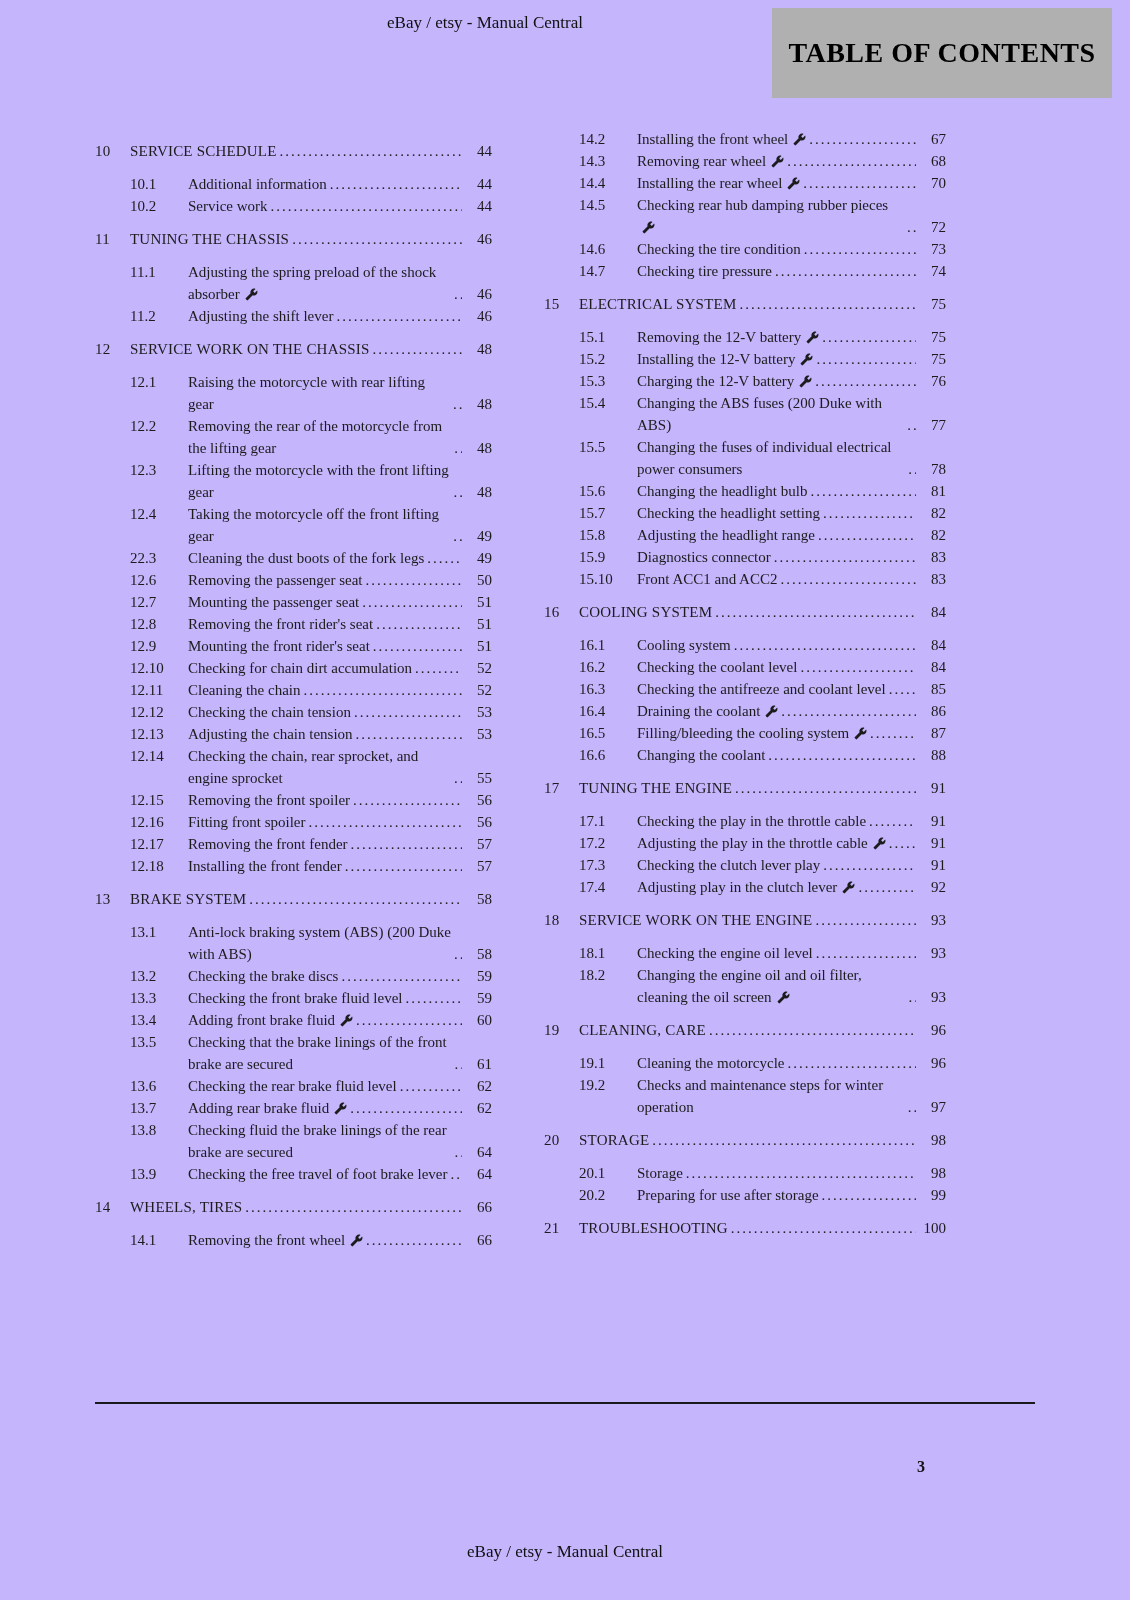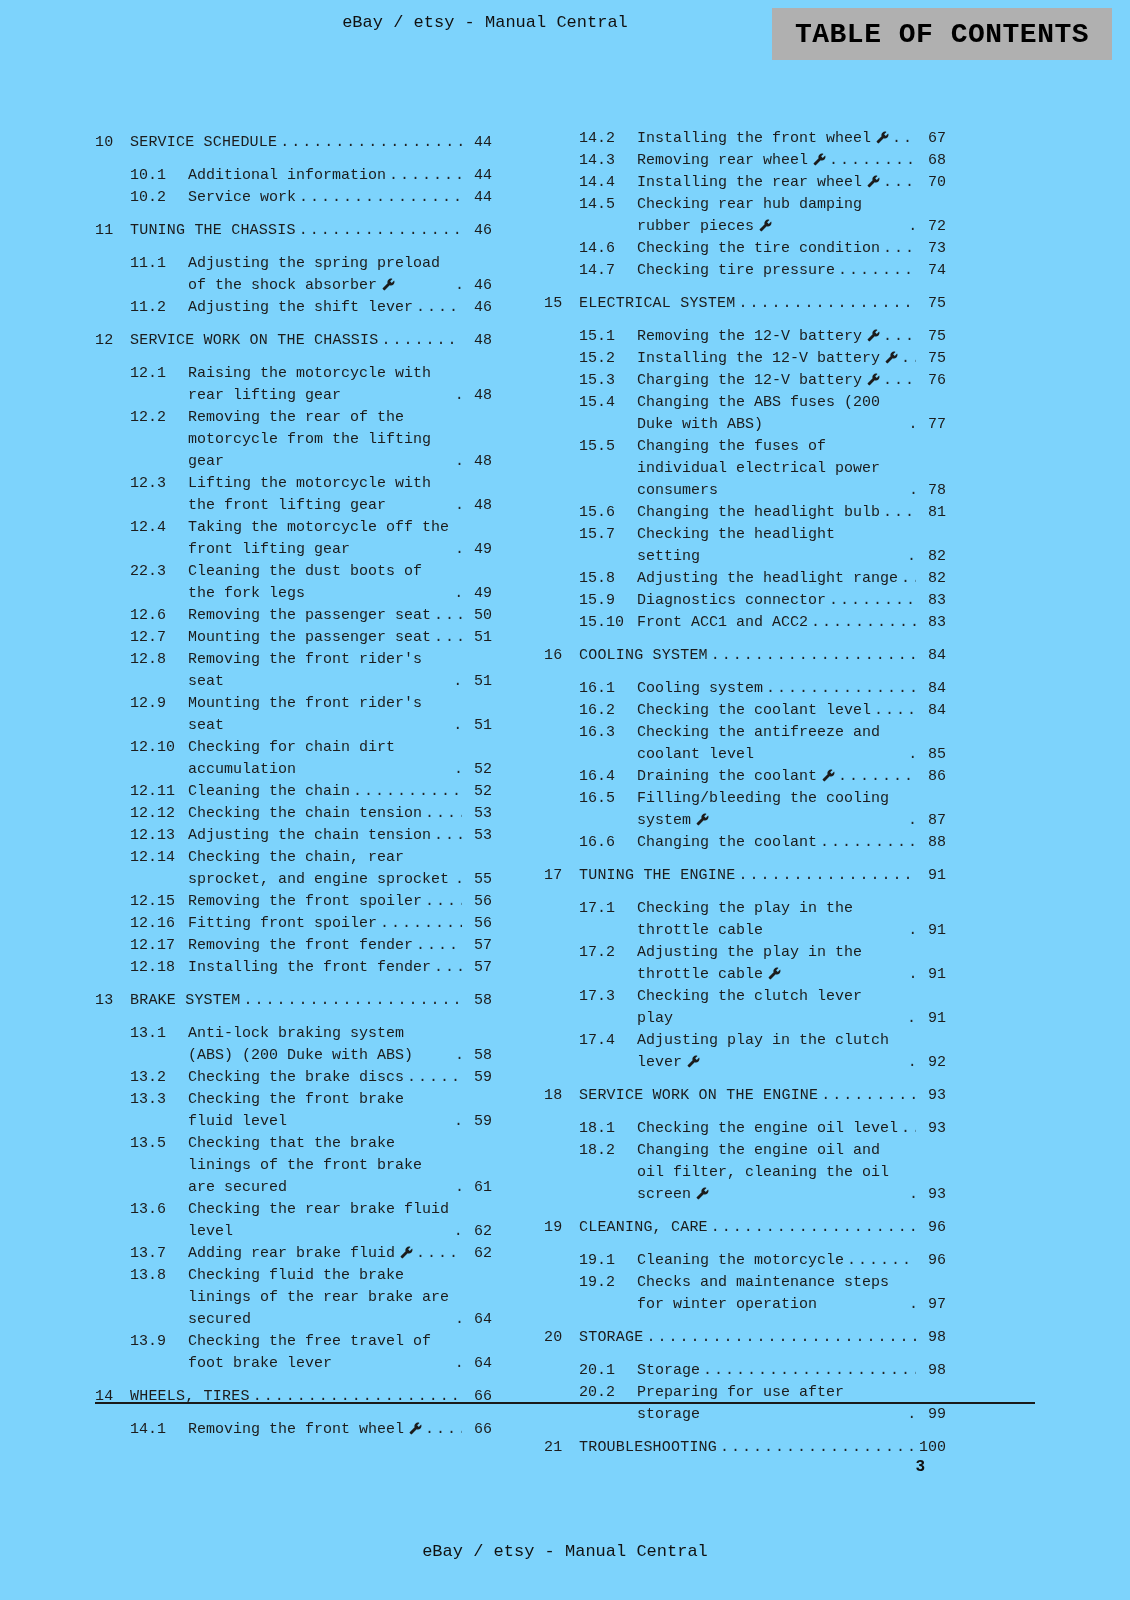--- a/index.html
+++ b/index.html
@@ -1,39 +1,39 @@
 <!DOCTYPE html>
 <html><head>
 <meta charset="utf-8">
 <style>
   * { margin: 0; padding: 0; box-sizing: border-box; }
   html, body { background: #e8e8e8; }
   .page {
     position: relative;
     width: 1130px;
     height: 1600px;
-    background: #7dd3fc;
+    background: #c4b5fd;
     margin: 0 auto;
     overflow: hidden;
-    font-family: Liberation Mono, monospace;
+    font-family: Liberation Serif, serif;
     color: #1c1c1c;
   }
 
   
   .header-site-title {
     position: absolute;
     top: 13px; left: 0; right: 160px;
     text-align: center;
     font-size: 17px;
     color: #111;
   }
   .header-banner {
     position: absolute;
     top: 8px; right: 18px;
-    width: 340px; height: 52px;
+    width: 340px; height: 90px;
     background: #b0b0b0;
     display: flex;
     align-items: center;
     justify-content: center;
   }
   .header-banner span {
     font-size: 28px;
     font-weight: bold;
     letter-spacing: 0.5px;
     color: #000;
@@ -47,21 +47,21 @@
     gap: 33px;
     font-size: 15px;
     line-height: 22px;
   }
   .toc-col { display: block; }
   .toc-col.left  { width: 397px; }
   .toc-col.right { width: 402px; margin-left: 19px; }
 
   .row { display: flex; align-items: flex-start; }
   .section-row { margin: 11px 0; }
-  .section:first-child .section-row { margin-top: 4px; }
+  .section:first-child .section-row { margin-top: 12px; }
   .section-row .num { flex: 0 0 35px; letter-spacing: 0.2px; }
   .section-row .title { flex: 0 1 auto; min-width: 0; letter-spacing: 0.2px; }
   .entry-row { padding-left: 35px; }
   .entry-row .num { flex: 0 0 58px; }
   .entry-row .title { flex: 0 1 auto; min-width: 0; }
 
   .leader {
     flex: 1 1 12px;
     min-width: 10px;
     overflow: hidden;
@@ -303,20 +303,28 @@
             <span class="leader"></span>
             <span class="pageno">59</span>
           </div>
           <div class="row entry-row">
             <span class="num">13.3</span>
             <span class="title"><span class="t">Checking the front brake fluid level</span></span>
             <span class="leader"></span>
             <span class="pageno">59</span>
           </div>
           <div class="row entry-row">
+            <span class="num">13.4</span>
+            <span class="title"><span class="t">Adding front brake fluid</span><svg viewBox="0 0 24 24" class="wrench">
+                <path d="M22.7 19l-9.1-9.1c.9-2.3.4-5-1.5-6.9-2-2-5-2.4-7.4-1.3L9 6 6 9 1.6 4.7C.4 7.1.9 10.1 2.9 12.1c1.9 1.9 4.6 2.4 6.9 1.5l9.1 9.1c.4.4 1 .4 1.4 0l2.3-2.3c.5-.4.5-1.1.1-1.4z"></path>
+              </svg></span>
+            <span class="leader"></span>
+            <span class="pageno">60</span>
+          </div>
+          <div class="row entry-row">
             <span class="num">13.5</span>
             <span class="title"><span class="t">Checking that the brake linings of the front brake are secured</span></span>
             <span class="leader"></span>
             <span class="pageno">61</span>
           </div>
           <div class="row entry-row">
             <span class="num">13.6</span>
             <span class="title"><span class="t">Checking the rear brake fluid level</span></span>
             <span class="leader"></span>
             <span class="pageno">62</span>

